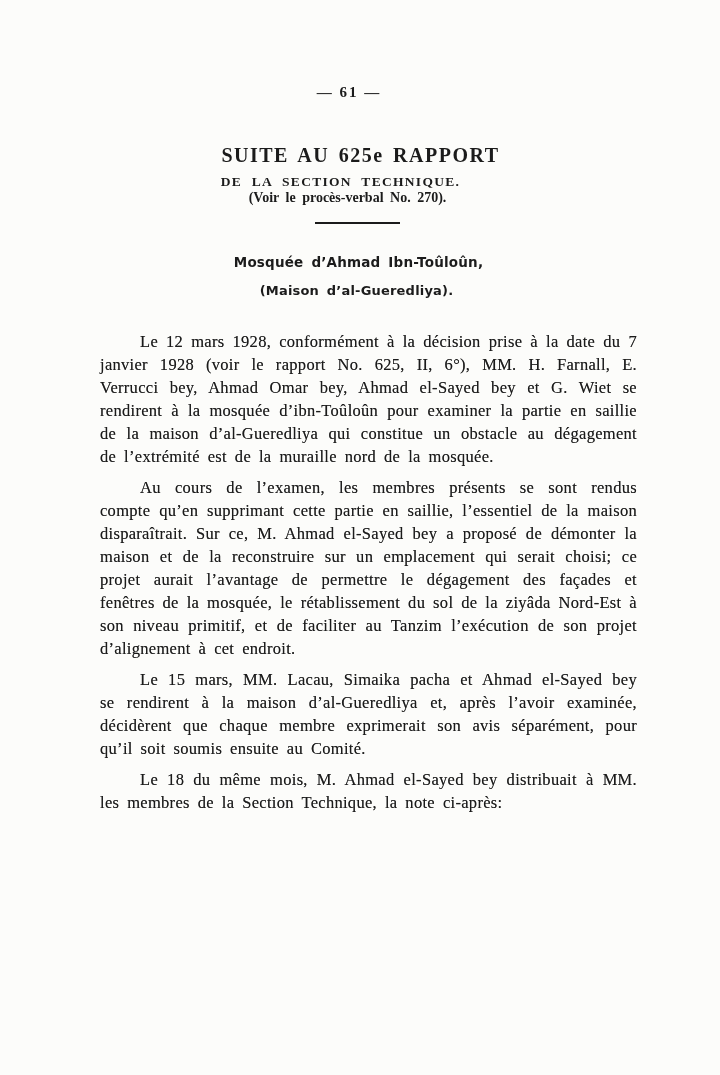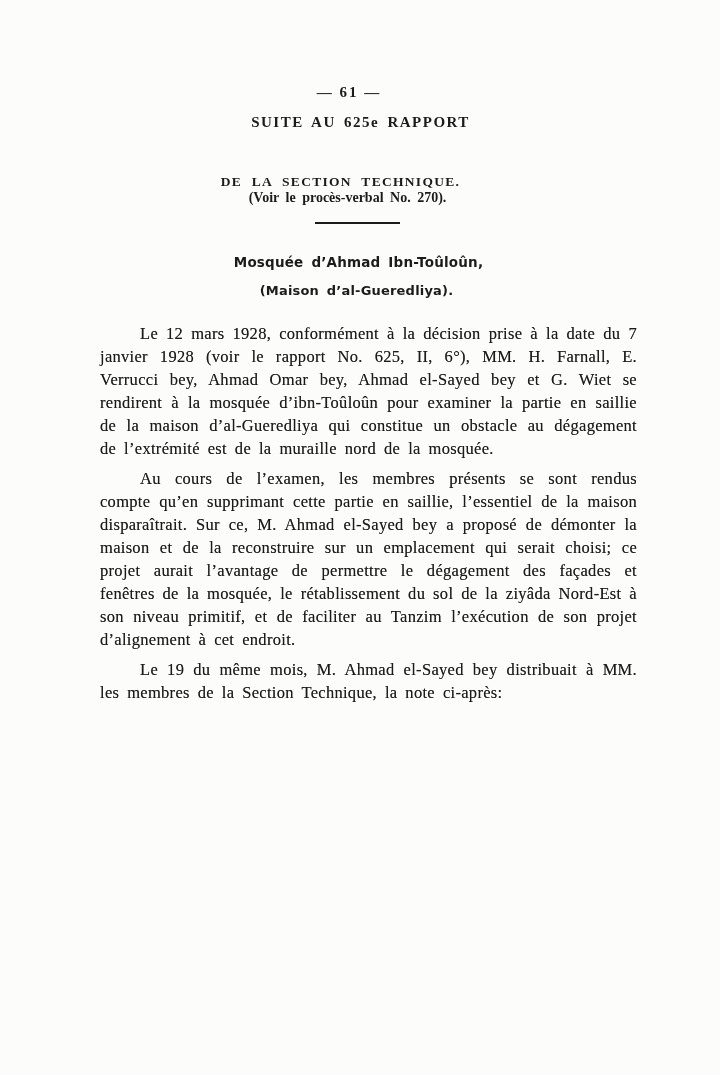--- a/index.html
+++ b/index.html
@@ -33,22 +33,22 @@
     letter-spacing: 2px;
     transform: translateX(-11px);
   }
   .heading-block {
     position: absolute;
     left: 100px;
     width: 537px;
     text-align: center;
   }
   .title {
-    top: 114px;
-    font-size: 15px;
+    top: 144px;
+    font-size: 20px;
     font-weight: 700;
     letter-spacing: 1.5px;
     word-spacing: 3px;
     transform: translateX(-8px);
   }
   .subtitle {
     top: 174px;
     font-size: 13.5px;
     font-weight: 700;
     letter-spacing: 1.3px;
@@ -95,21 +95,21 @@
     width: 537px;
     font-size: 16.5px;
     line-height: 23px;
     text-align: justify;
     letter-spacing: 0.3px;
     word-spacing: 3.5px;
     hyphens: auto;
     text-shadow: 0 0 0.3px rgba(20,20,20,0.55);
   }
   .body-text p {
-    margin: 0 0 7px 0;
+    margin: 8px 0 7px 0;
     text-indent: 40px;
   }
   .speck {
     position: absolute;
     width: 2px;
     height: 2px;
     border-radius: 50%;
     background: #555;
     opacity: 0.25;
   }
@@ -132,20 +132,21 @@
 
   <div class="rule"></div>
 
   <div class="heading-block section-heading">Mosquée d’Ahmad Ibn-Toûloûn,</div>
 
   <div class="heading-block section-subheading">(Maison d’al-Gueredliya).</div>
 
   <div class="body-text">
     <p>Le 12 mars 1928, conformément à la décision prise à la date du 7 janvier 1928 (voir le rapport No. 625, II, 6°), MM. H. Farnall, E. Verrucci bey, Ahmad Omar bey, Ahmad el-Sayed bey et G. Wiet se rendirent à la mosquée d’ibn-Toûloûn pour examiner la partie en saillie de la maison d’al-Gueredliya qui constitue un obstacle au dégagement de l’extrémité est de la muraille nord de la mosquée.</p>
     <p>Au cours de l’examen, les membres présents se sont rendus compte qu’en supprimant cette partie en saillie, l’essentiel de la maison disparaîtrait. Sur ce, M. Ahmad el-Sayed bey a proposé de démonter la maison et de la reconstruire sur un emplacement qui serait choisi; ce projet aurait l’avantage de permettre le dégagement des façades et fenêtres de la mosquée, le rétablissement du sol de la ziyâda Nord-Est à son niveau primitif, et de faciliter au Tanzim l’exécution de son projet d’alignement à cet endroit.</p>
-    <p>Le 19 du même mois, M. Ahmad el-Sayed bey distribuait à MM. les membres de la Section Technique, la note ci-après:</p>
+    <p>Le 15 mars, MM. Lacau, Simaika pacha et Ahmad el-Sayed bey se rendirent à la maison d’al-Gueredliya et, après l’avoir examinée, décidèrent que chaque membre exprimerait son avis séparément, pour qu’il soit soumis ensuite au Comité.</p>
+    <p>Le 18 du même mois, M. Ahmad el-Sayed bey distribuait à MM. les membres de la Section Technique, la note ci-après:</p>
   </div>
 
   <div class="speck s1"></div>
   <div class="speck s2"></div>
   <div class="speck s3"></div>
 
 </div>
 
 </body></html>

